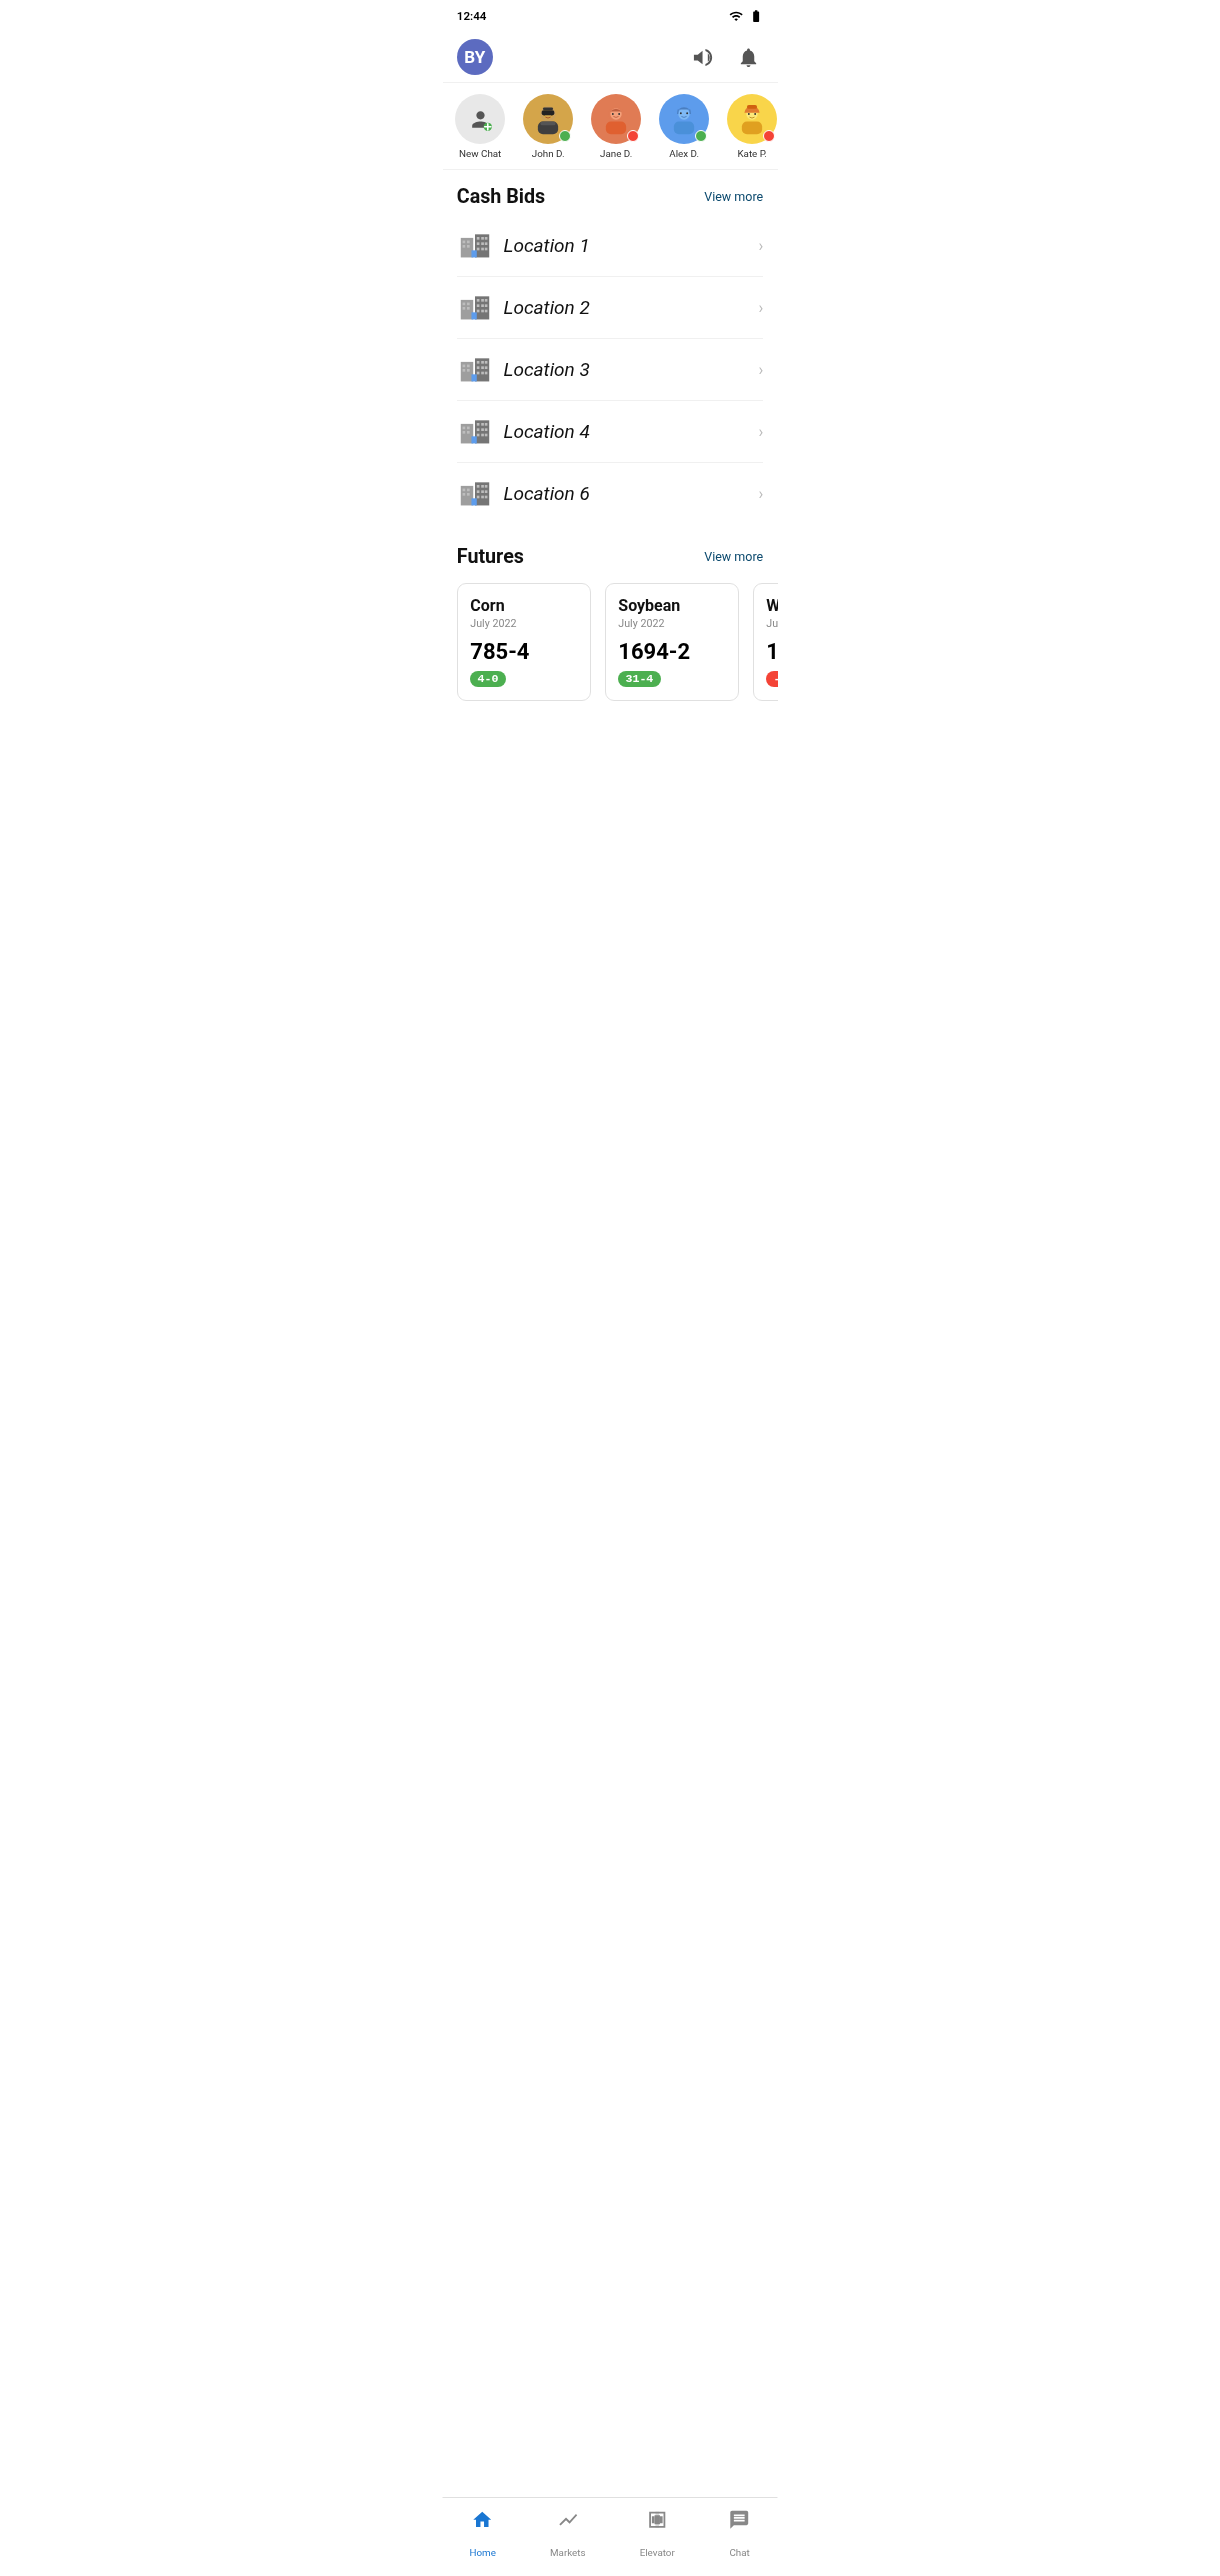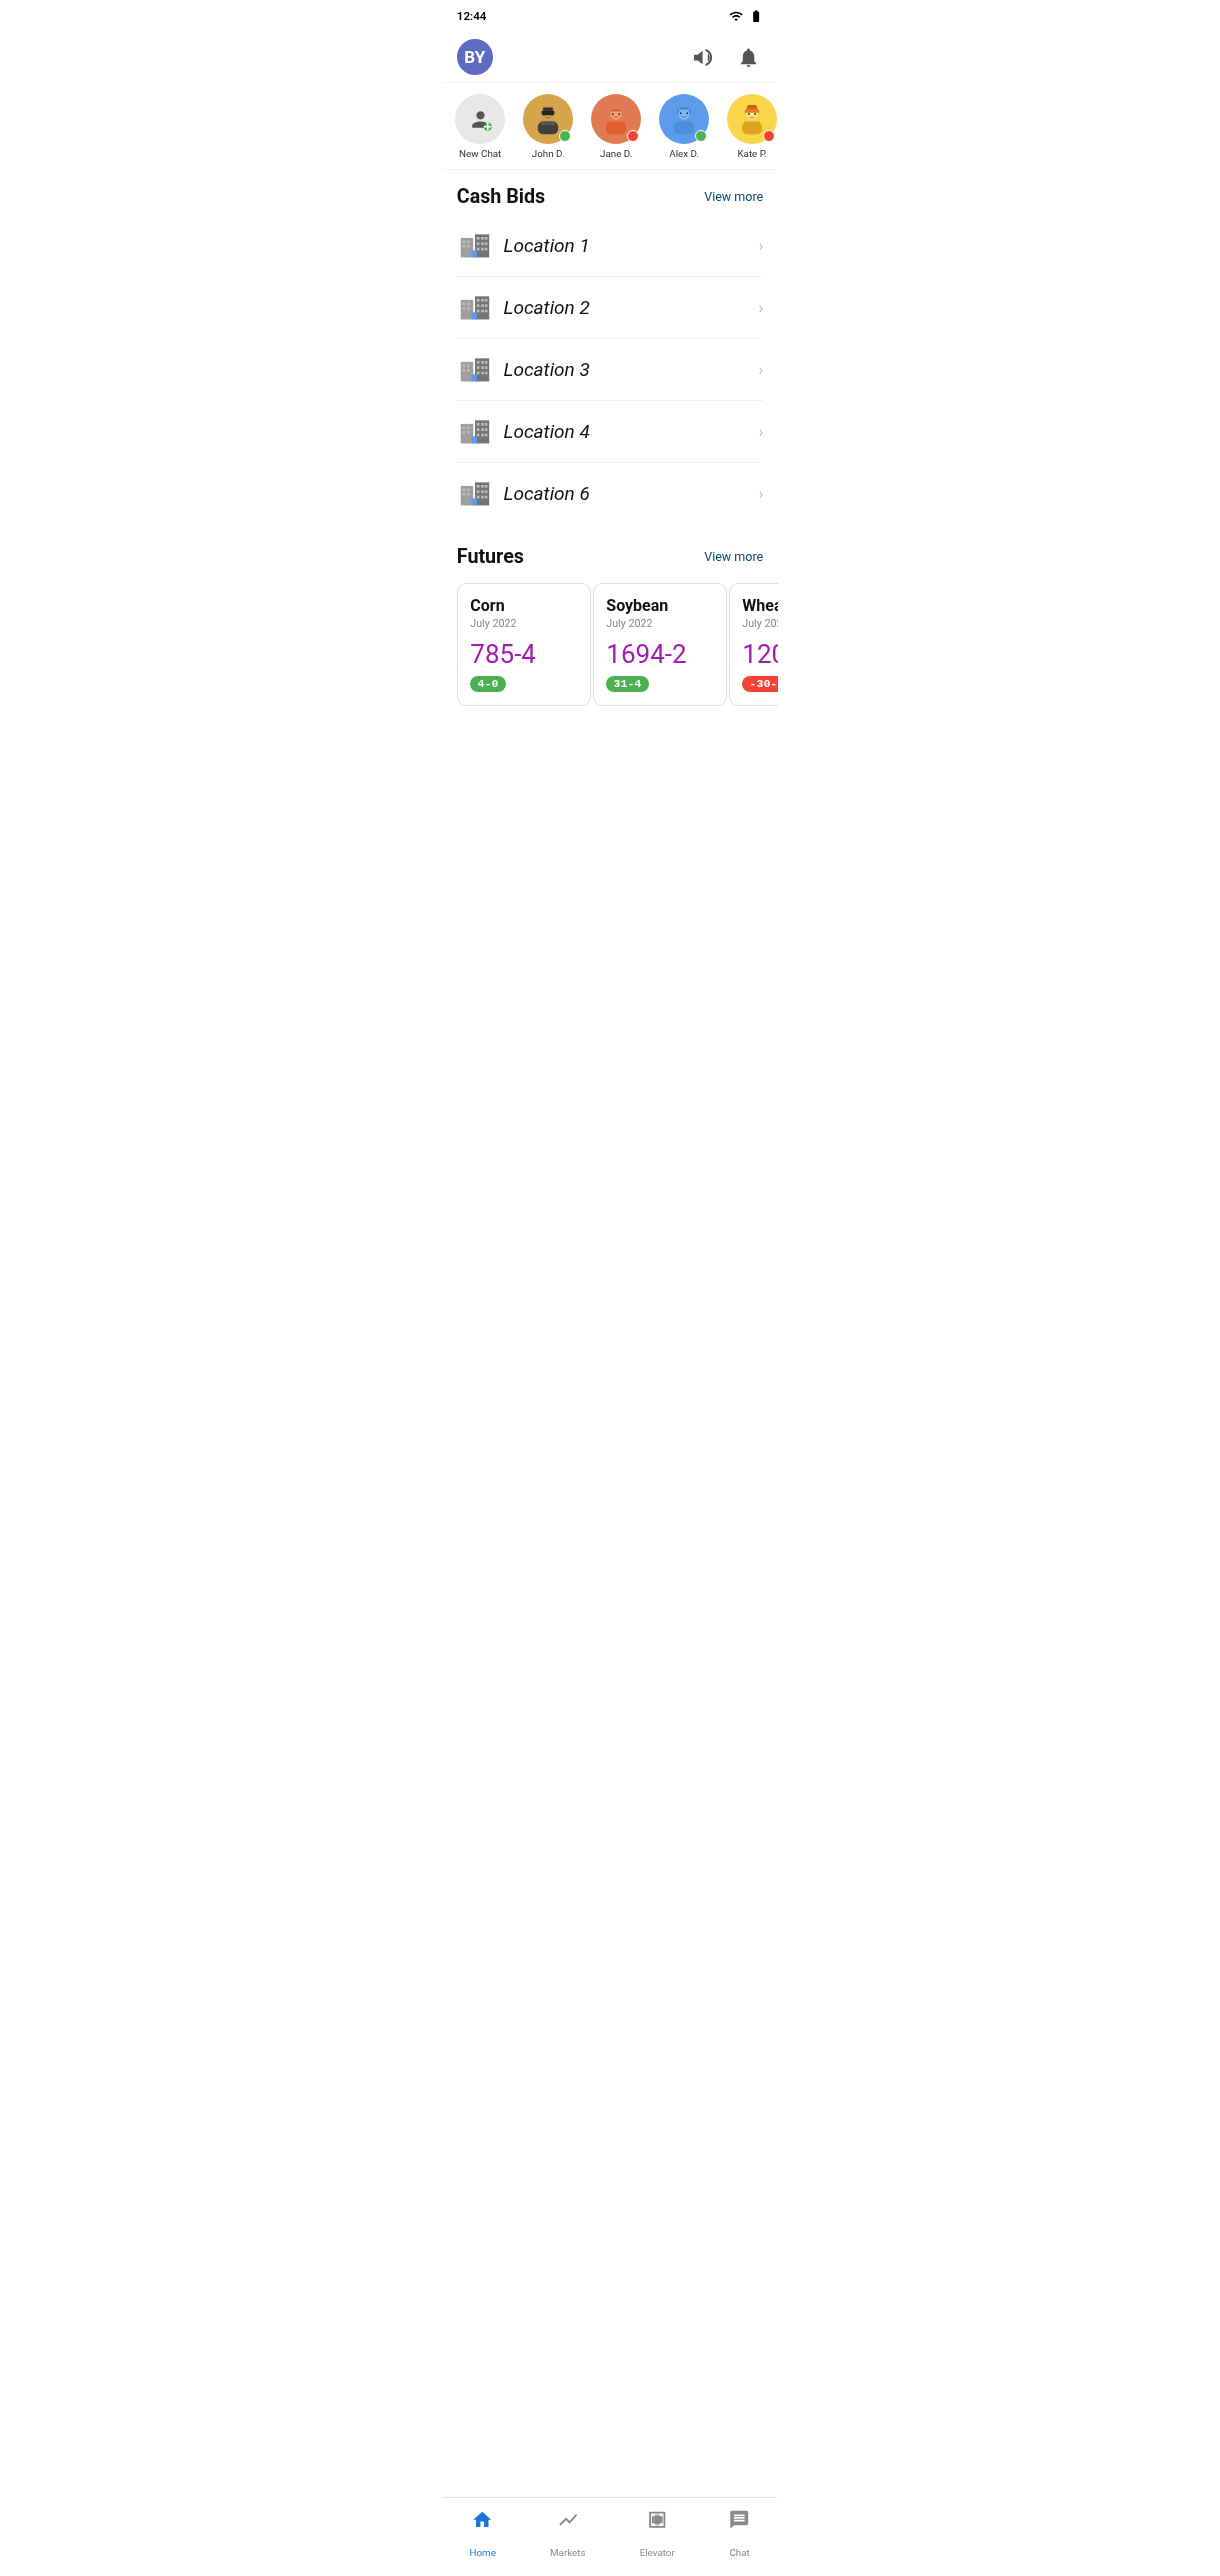--- a/index.html
+++ b/index.html
@@ -192,21 +192,21 @@
     }
 
     
     .futures-section {
       padding: 7.2px 0;
     }
     .futures-cards {
       display: flex;
       overflow-x: auto;
       padding: 7.2px 14.3px 14.3px;
-      gap: 2px;
+      gap: 14px;
       scrollbar-width: none;
     }
     .futures-cards::-webkit-scrollbar { display: none; }
     .futures-card {
       min-width: 134px;
       background: #fff;
       border: 0.9px solid #e0e0e0;
       border-radius: 9px;
       padding: 12.5px;
       flex-shrink: 0;
@@ -216,23 +216,23 @@
       font-weight: 700;
       color: #111;
       margin-bottom: 1.8px;
     }
     .futures-month {
       font-size: 10.7px;
       color: #888;
       margin-bottom: 9px;
     }
     .futures-price {
-      font-size: 26px;
-      font-weight: 400;
-      color: #a21caf;
+      font-size: 22px;
+      font-weight: 700;
+      color: #000000;
       margin-bottom: 5.4px;
     }
     .futures-change {
       display: inline-block;
       padding: 1.8px 7.2px;
       border-radius: 8px;
       font-size: 11.6px;
       font-weight: 600;
       font-family: Liberation Mono, monospace;
     }

